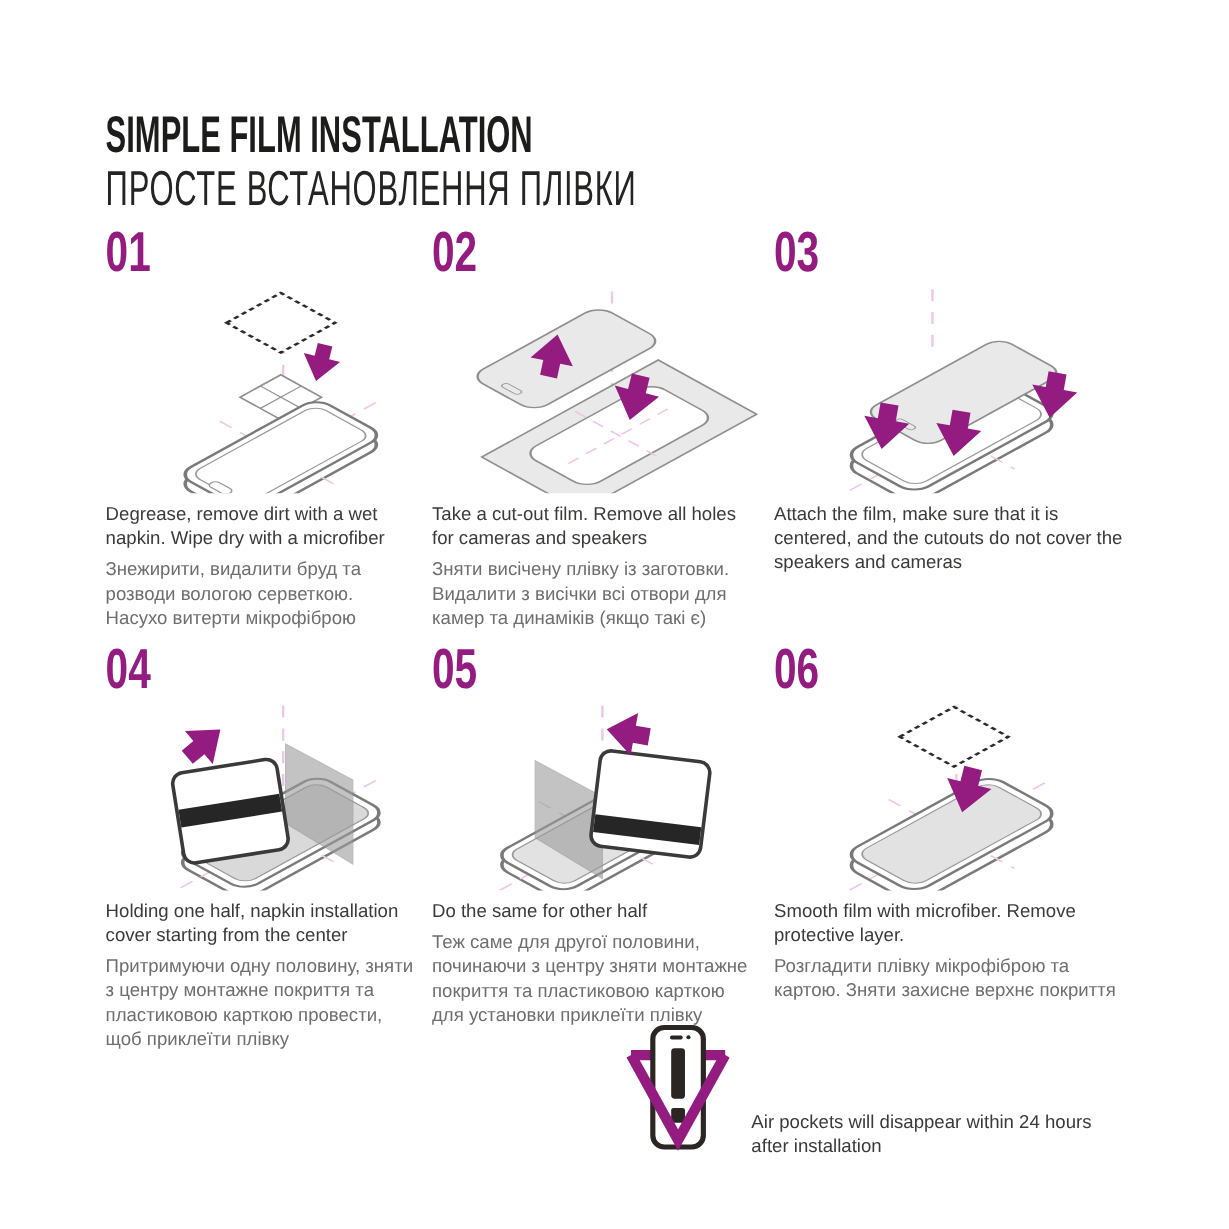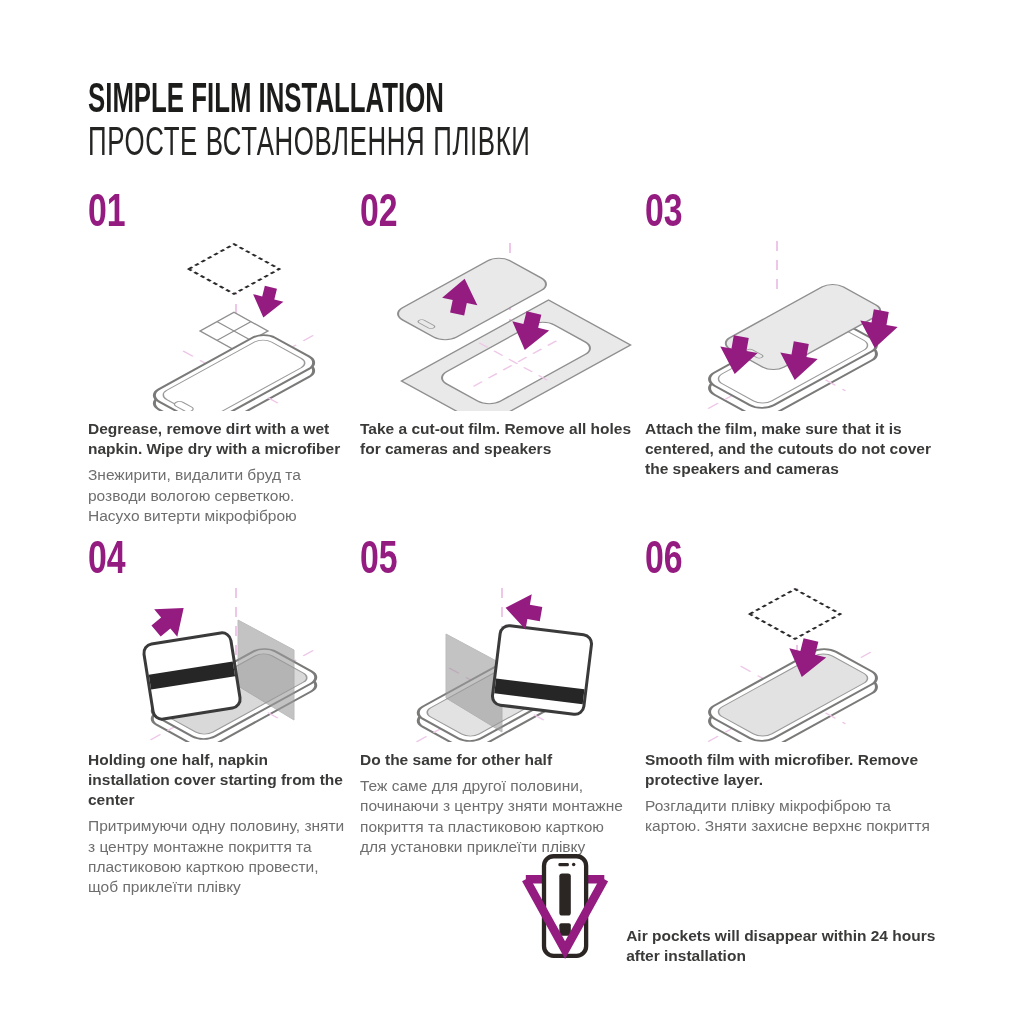--- a/index.html
+++ b/index.html
@@ -10,40 +10,40 @@
     --pink:#eec7e8;
     --outline:#7a7a79;
     --film:#e9e9e9;
   }
   *{margin:0;padding:0;box-sizing:border-box;}
   html,body{background:#ffffff;}
   body{
     width:1024px;height:1024px;position:relative;overflow:hidden;
     font-family:"Liberation Sans","DejaVu Sans",sans-serif;color:var(--title);
   }
-  .header{position:absolute;left:88px;top:76px;}
+  .header{position:absolute;left:88px;top:92px;}
   .title-en{
     font-size:43px;font-weight:bold;letter-spacing:0px;line-height:1.0;
     transform:scaleX(.60);transform-origin:left center;white-space:nowrap;color:var(--title);
   }
   .title-ua{
     font-size:41px;font-weight:400;letter-spacing:1px;line-height:1.05;margin-top:1px;
     transform:scaleX(.63);transform-origin:left center;white-space:nowrap;color:#242423;
   }
   .grid{
     position:absolute;left:88px;top:186px;width:862px;
     display:grid;grid-template-columns:272px 285px 305px;grid-auto-rows:min-content;row-gap:6px;
   }
   .cell{padding-right:12px;}
   .step-number{
     font-size:47px;font-weight:bold;color:var(--accent);line-height:1;
     transform:scaleX(.72);transform-origin:left center;white-space:nowrap;
   }
   .illu{display:block;margin-top:2px;}
-  .en{margin-top:8px;font-size:15.5px;font-weight:700;line-height:1.3;color:var(--text-primary);}
+  .en{margin-top:8px;font-size:15.5px;font-weight:400;line-height:1.3;color:var(--text-primary);}
   .ua{margin-top:6px;font-size:15.5px;line-height:1.32;color:var(--text-secondary);}
   .note{position:absolute;left:522px;top:848px;display:flex;gap:18px;align-items:flex-end;width:420px;}
   .note-text{width:330px;padding-top:4px;}
   .note .en{margin-top:0;}
   
   .arr{fill:var(--accent);stroke:none;}
   .pinkline{stroke:var(--pink);stroke-width:2;fill:none;}
   .outl{stroke:var(--outline);fill:#ffffff;}
   .film{fill:var(--film);stroke:#8f8f8f;}
   .dash{stroke:#2b2b2b;fill:#ffffff;stroke-dasharray:5 4;}
@@ -106,20 +106,21 @@
         <line class="pinkline" x1="0" y1="-52" x2="0" y2="52" stroke-dasharray="12 9"></line>
       </g>
       <g transform="translate(112,64) scale(1,0.55) rotate(-45)">
         <rect class="film" x="-76" y="-38" width="152" height="76" rx="16" stroke-width="2"></rect>
         <rect x="-68" y="-10" width="7" height="20" rx="3.5" fill="none" stroke="#9a9a99" stroke-width="1.2"></rect>
       </g>
       <use href="#blockArrow" class="arr" transform="translate(102,56) scale(.9) rotate(192)"></use>
       <use href="#blockArrow" class="arr" transform="translate(168,102) scale(.95) rotate(14)"></use>
     </svg>
     <p class="en">Take a cut-out film. Remove all holes for cameras and speakers</p>
+    <p class="ua">Зняти висічену плівку із заготовки. Видалити з висічки всі отвори для камер та динаміків (якщо такі є)</p>
   </div>
 
   <div class="cell">
     <div class="step-number">03</div>
     <svg class="illu" width="292" height="176" viewBox="0 0 292 176">
       <line class="pinkline" x1="132" y1="6" x2="132" y2="60" stroke-dasharray="10 9"></line>
       <g>
         <g transform="translate(148,136) scale(1,0.55) rotate(-45)">
           <rect class="outl" x="-86" y="-42" width="172" height="84" rx="17" stroke-width="3"></rect>
         </g>

